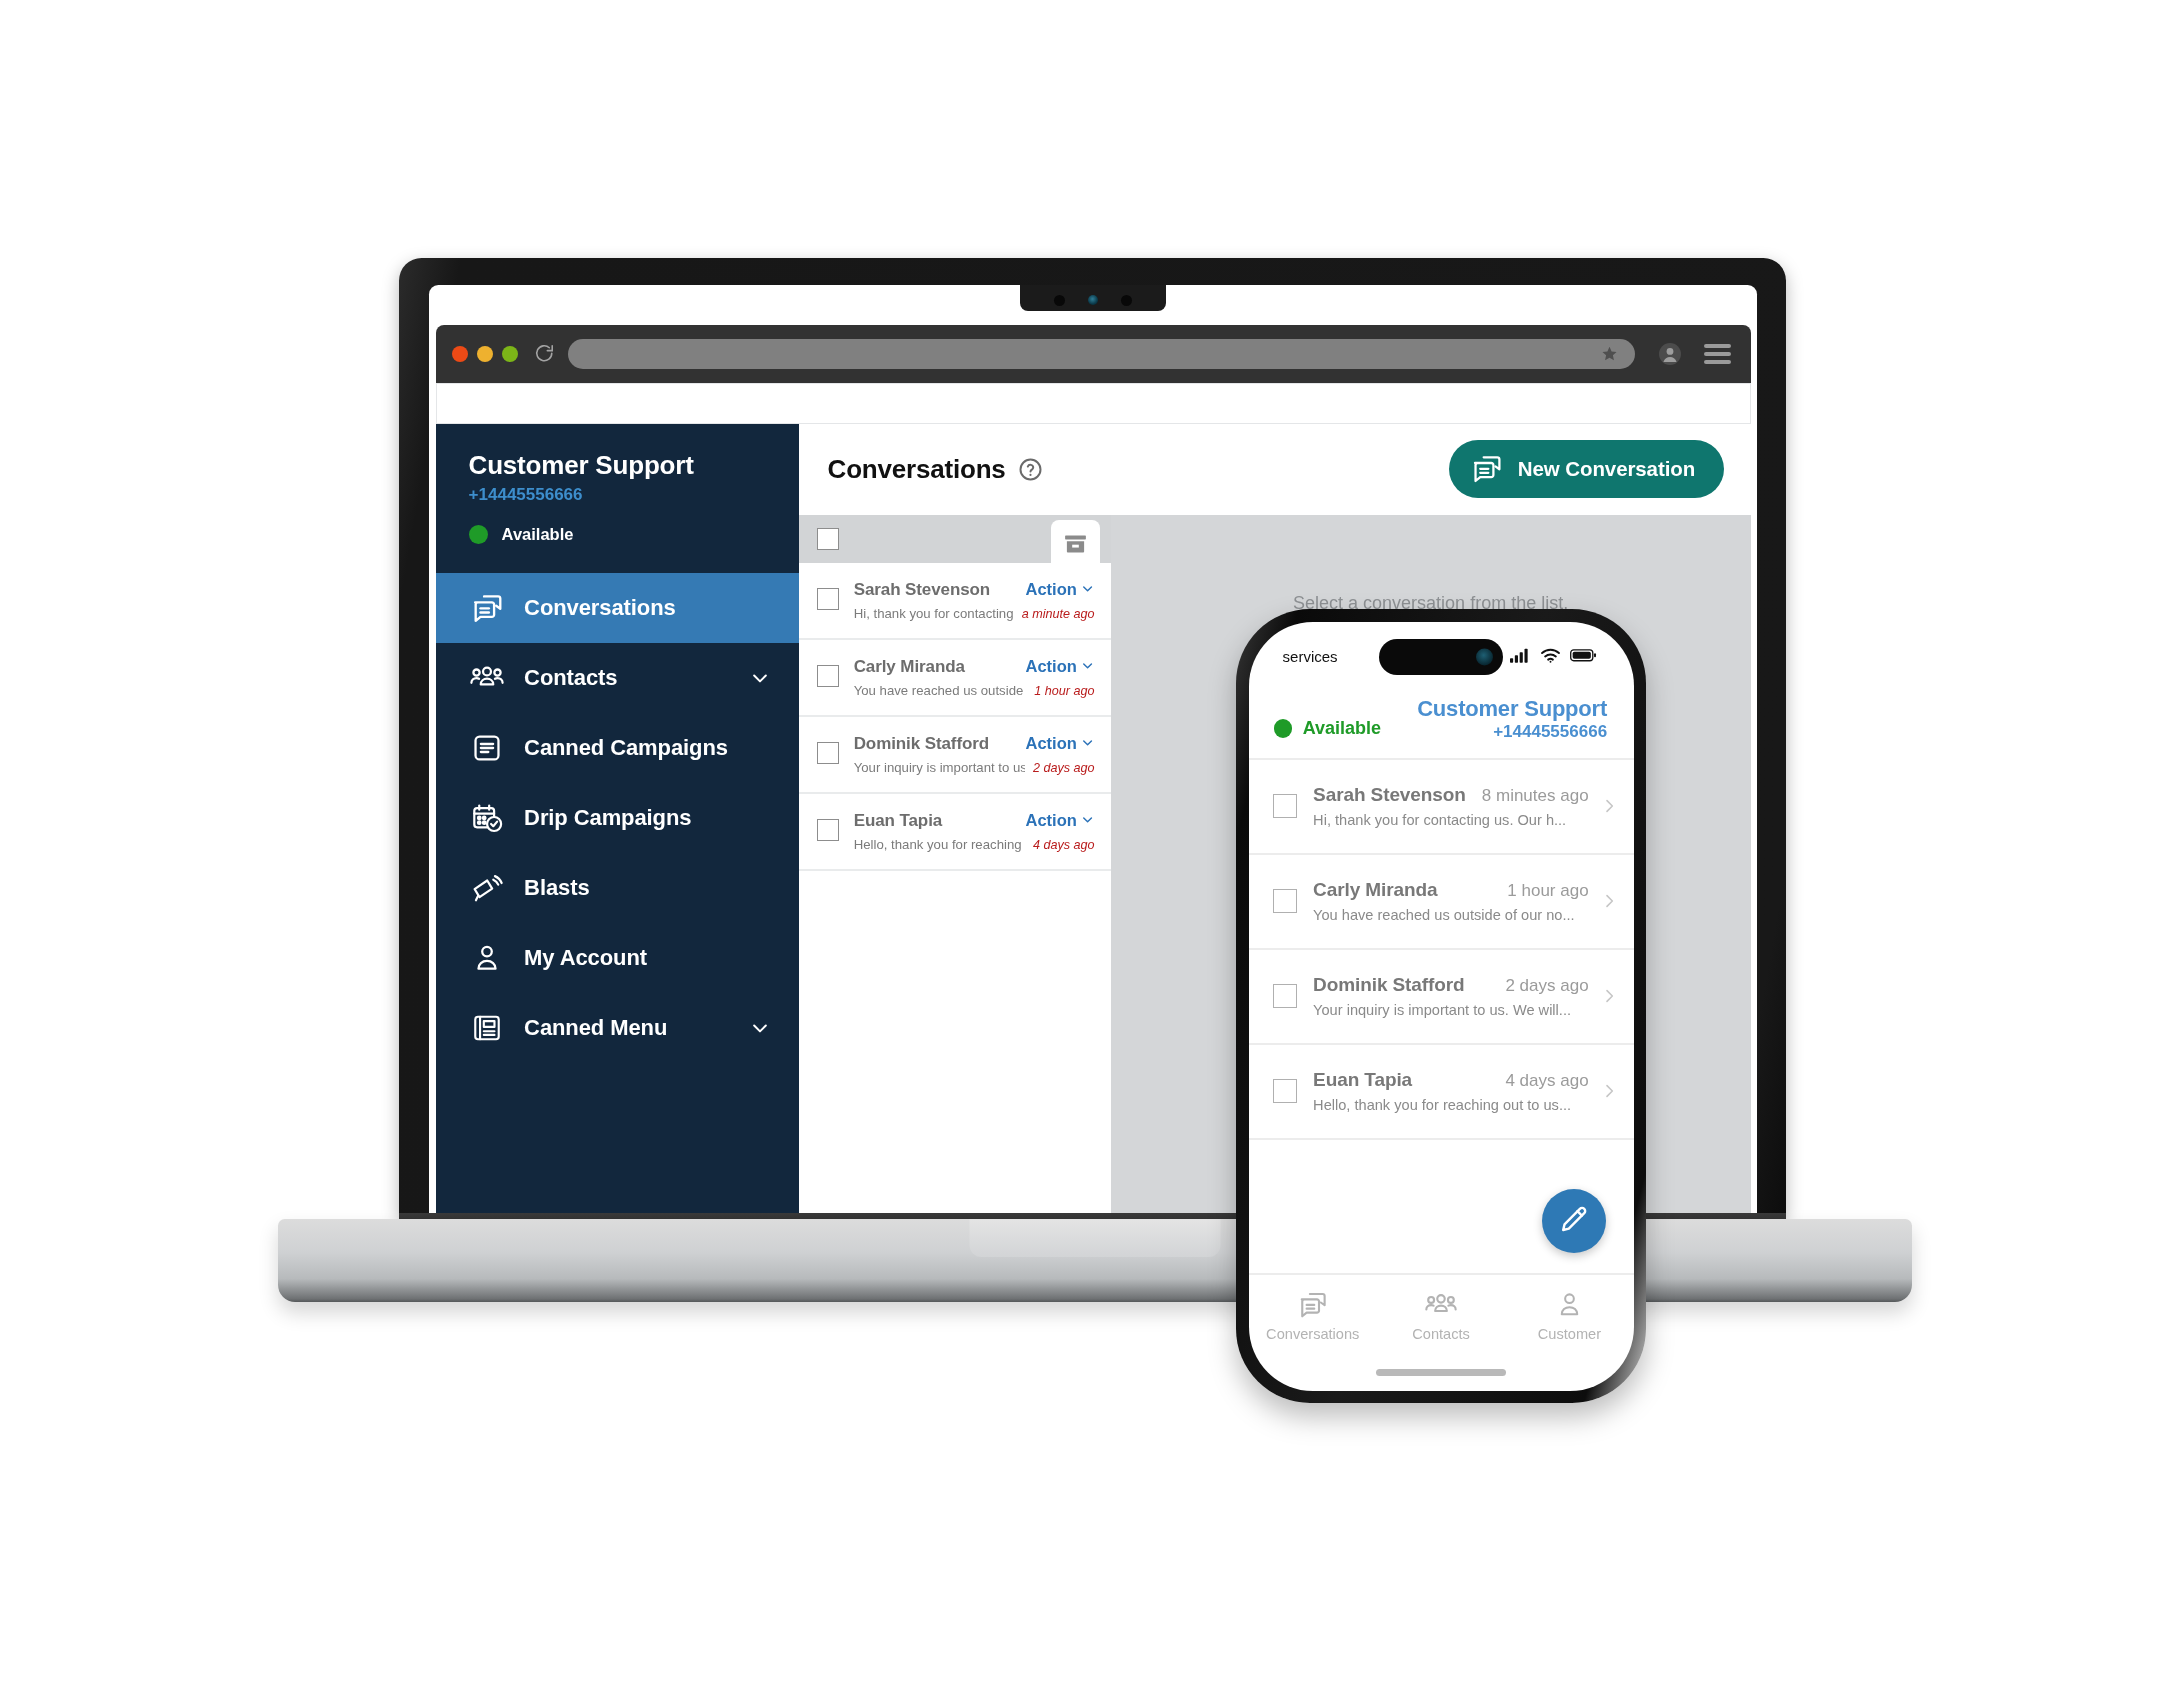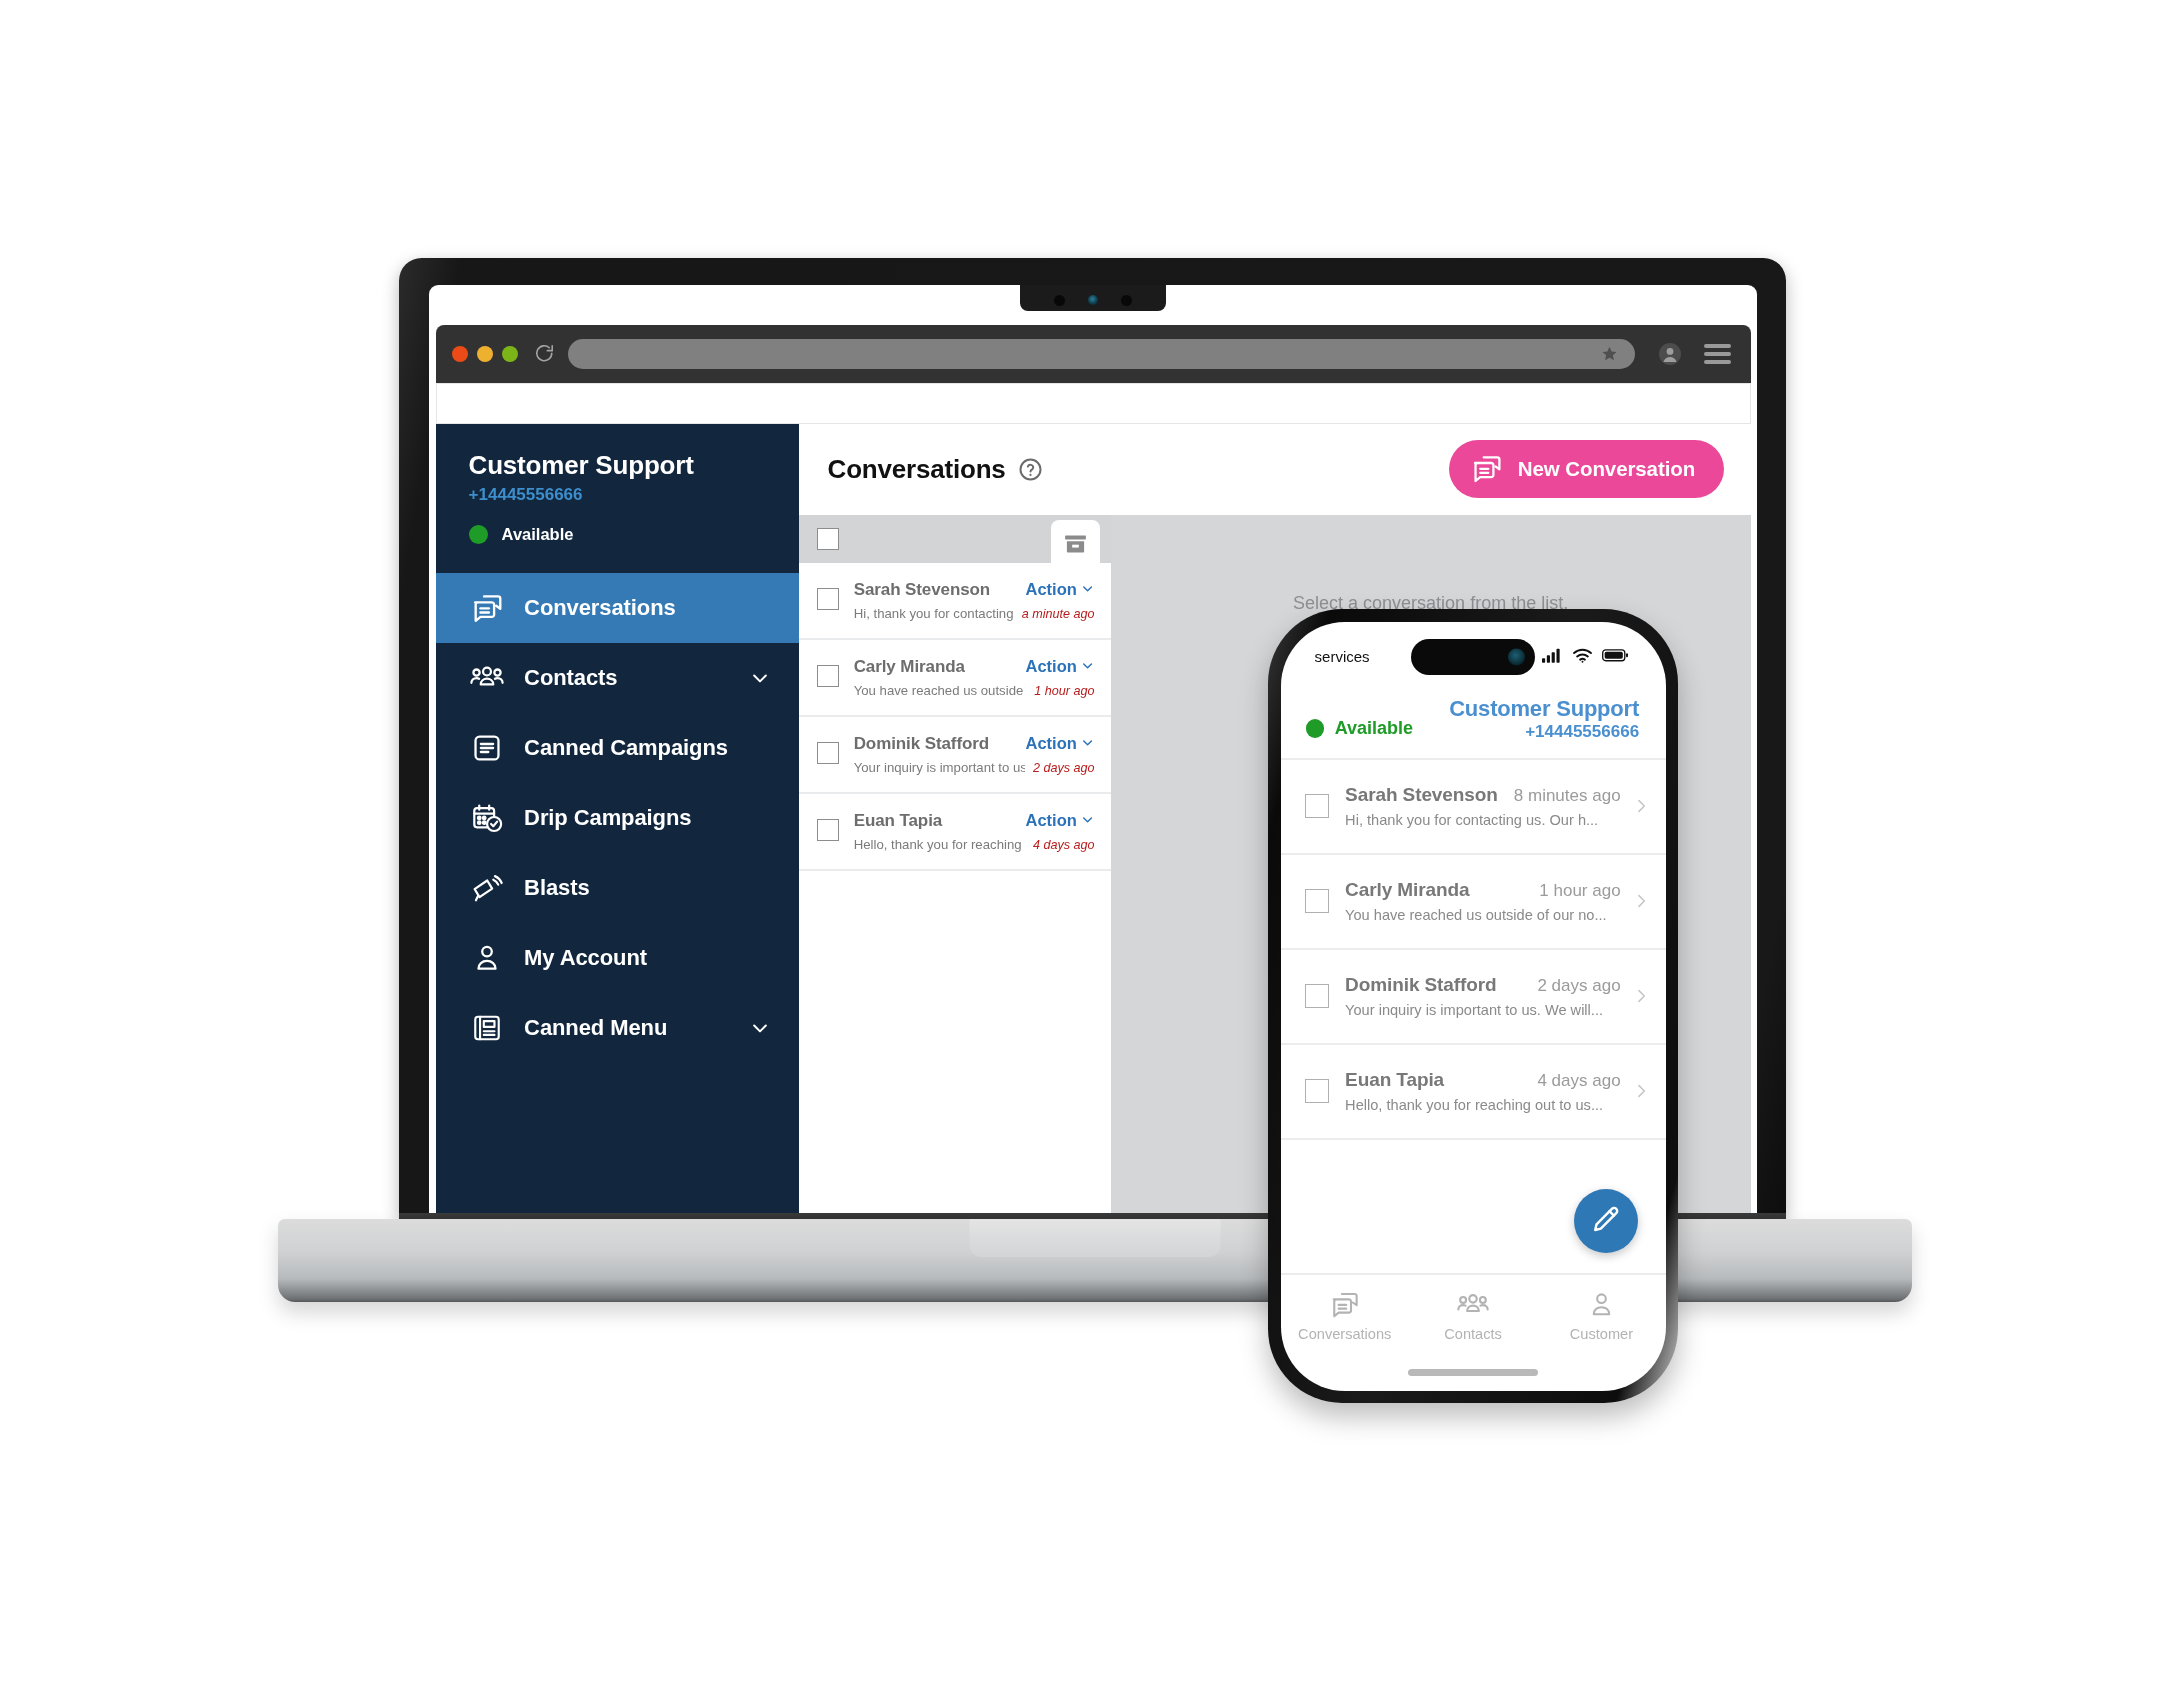--- a/index.html
+++ b/index.html
@@ -59,21 +59,21 @@
   .nav-ico{width:37px;height:37px;flex:0 0 auto;display:flex;align-items:center;justify-content:center;}
   .nav-label{font-size:22px;font-weight:700;margin-left:18.5px;letter-spacing:-0.1px;}
   .nav-chev{margin-left:auto;width:20px;height:20px;}
 
   
   #main{flex:1;display:flex;flex-direction:column;min-width:0;}
   #main-header{height:91px;background:#fff;display:flex;align-items:center;
     padding:0 26.5px 0 29px;box-sizing:border-box;flex:0 0 auto;}
   #page-title{font-size:26px;font-weight:700;color:#111;letter-spacing:-0.2px;}
   #help-icon{width:25px;height:25px;margin-left:12px;}
-  #new-conv-btn{margin-left:auto;height:58px;background:#ec4899;border-radius:29px;display:flex;
+  #new-conv-btn{margin-left:auto;height:58px;background:#0f766e;border-radius:29px;display:flex;
     align-items:center;padding:0 29px 0 22.5px;box-sizing:border-box;}
   #new-conv-ico{width:32px;height:32px;flex:0 0 auto;}
   #new-conv-label{color:#fff;font-size:20.5px;font-weight:700;margin-left:14.6px;letter-spacing:-0.1px;}
 
   #main-body{flex:1;display:flex;background:#d4d6d8;min-height:0;}
 
   
   #conv-panel{width:312px;flex:0 0 auto;display:flex;flex-direction:column;background:#ffffff;}
   #search-zone{background:#fff;padding:22.5px 24px 24px 21px;box-sizing:border-box;}
   #search-box{height:41px;background:#d6d6d6;border-radius:20.5px;display:flex;align-items:center;padding-left:17px;box-sizing:border-box;}
@@ -106,21 +106,21 @@
   
   #laptop-hinge{position:absolute;left:399px;top:1213px;width:1387px;height:40px;
     background:linear-gradient(180deg,#3a3a3a 0%,#1d1d1d 60%,#111 100%);border-radius:0 0 2.6px 2.6px;}
   #laptop-base{position:absolute;left:278px;top:1219px;width:1634px;height:83px;
     background:linear-gradient(180deg,#dcdcdc 0%,#cfd1d3 40%,#b7babc 72%,#6f7274 96%,#55585a 100%);
     border-radius:6.6px 6.6px 17px 17px;box-shadow:0 10.6px 20px rgba(0,0,0,.16);}
   #laptop-notch{position:absolute;left:50%;top:0;transform:translateX(-50%);width:251px;height:38px;
     background:linear-gradient(180deg,#e4e4e4 0%,#d2d4d6 100%);border-radius:0 0 12px 12px;}
 
   
-  #phone{position:absolute;left:1268px;top:609px;width:410px;height:794px;}
+  #phone{position:absolute;left:1236px;top:609px;width:410px;height:794px;}
   #phone-frame{position:absolute;inset:0;border-radius:74px;
     background:linear-gradient(105deg,#c9c9c9 0%,#2a2a2a 3%,#0a0a0a 10%,#1a1a1a 50%,#0d0d0d 90%,#bdbdbd 99%,#e8e8e8 100%);
     box-shadow:0 13.2px 28px rgba(0,0,0,.26);}
   #phone-screen{position:absolute;left:12.6px;top:12.6px;width:385px;height:769px;background:#fff;
     border-radius:64px;overflow:hidden;display:flex;flex-direction:column;}
 
   #phone-status{height:57px;display:flex;align-items:center;padding:13.2px 37px 0 34px;box-sizing:border-box;flex:0 0 auto;}
   #carrier{font-size:15px;color:#111;}
   #dyn-island{position:absolute;left:50%;top:17px;transform:translateX(-50%);width:124px;height:36px;
     background:#0a0a0a;border-radius:18px;}

